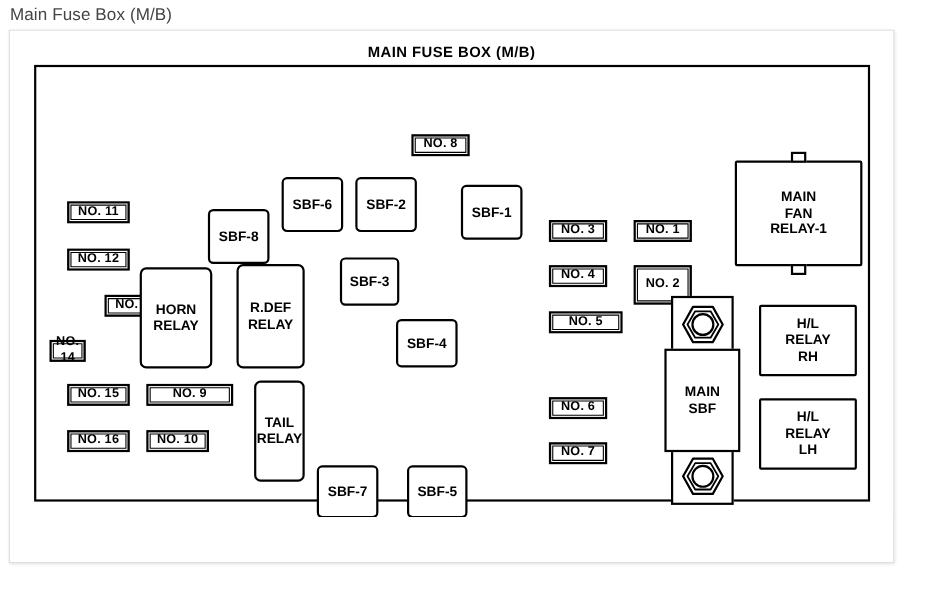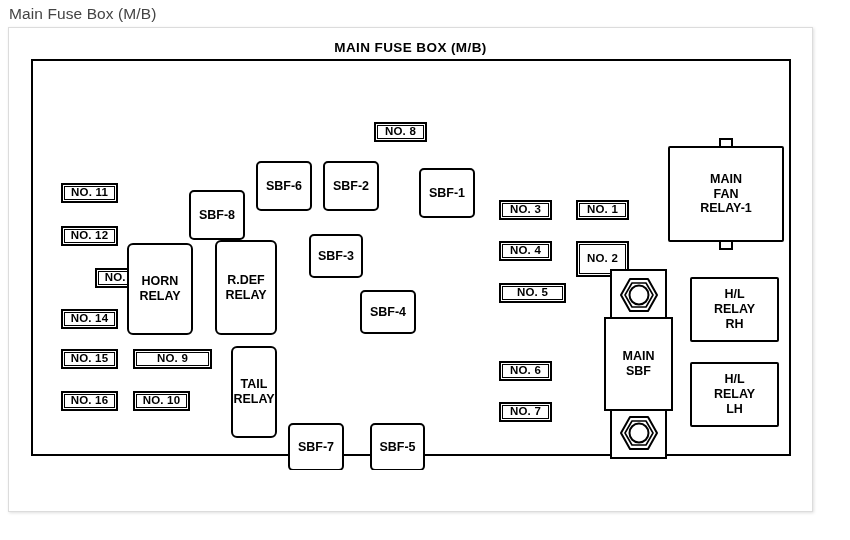--- a/index.html
+++ b/index.html
@@ -202,21 +202,21 @@
 
       <div class="diagram-heading">MAIN FUSE BOX (M/B)</div>
 
       <div class="fusebox-frame"></div>
 
       <div id="parts-layer">
           <div class="part fuse-tag" style="left: 365px; top: 94px; width: 53px; height: 20px;">NO. 8</div>
           <div class="part fuse-tag" style="left: 52px; top: 155px; width: 57px; height: 20px;">NO. 11</div>
           <div class="part fuse-tag" style="left: 52px; top: 198px; width: 57px; height: 20px;">NO. 12</div>
           <div class="part fuse-tag" style="left: 52px; top: 240px; width: 57px; height: 20px; margin-left: 34px;">NO. 13</div>
-          <div class="part fuse-tag" style="left: 52px; top: 281px; width: 57px; height: 20px;">NO. 14</div>
+          <div class="part fuse-tag" style="left: 36px; top: 281px; width: 33px; height: 20px;">NO. 14</div>
           <div class="part fuse-tag" style="left: 52px; top: 321px; width: 57px; height: 20px;">NO. 15</div>
           <div class="part fuse-tag" style="left: 52px; top: 363px; width: 57px; height: 20px;">NO. 16</div>
           <div class="part fuse-tag" style="left: 124px; top: 321px; width: 79px; height: 20px;">NO. 9</div>
           <div class="part fuse-tag" style="left: 124px; top: 363px; width: 57px; height: 20px;">NO. 10</div>
           <div class="part fuse-tag" style="left: 490px; top: 172px; width: 53px; height: 20px;">NO. 3</div>
           <div class="part fuse-tag" style="left: 490px; top: 213px; width: 53px; height: 20px;">NO. 4</div>
           <div class="part fuse-tag" style="left: 490px; top: 255px; width: 67px; height: 20px;">NO. 5</div>
           <div class="part fuse-tag" style="left: 490px; top: 333px; width: 53px; height: 20px;">NO. 6</div>
           <div class="part fuse-tag" style="left: 490px; top: 374px; width: 53px; height: 20px;">NO. 7</div>
           <div class="part fuse-tag" style="left: 567px; top: 172px; width: 53px; height: 20px;">NO. 1</div>

